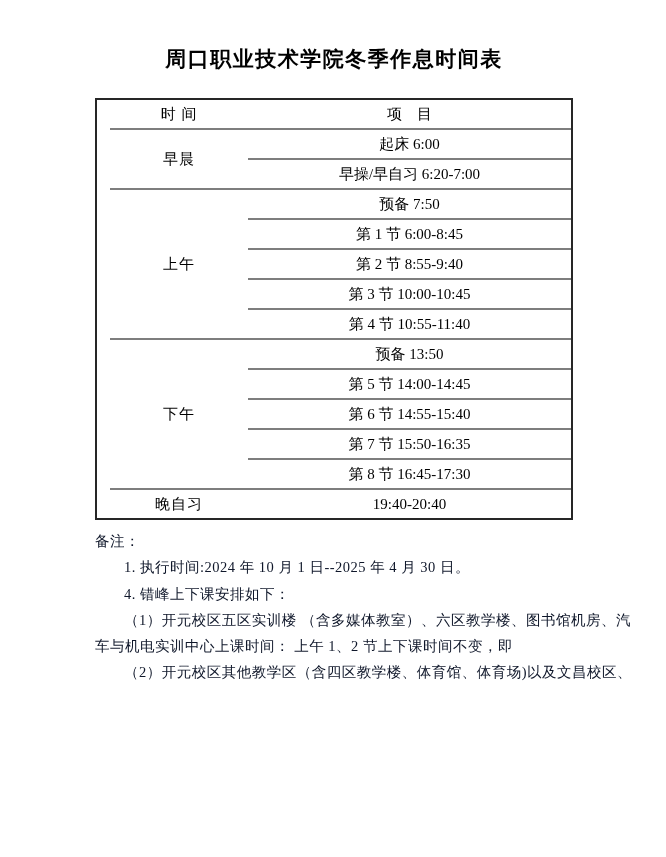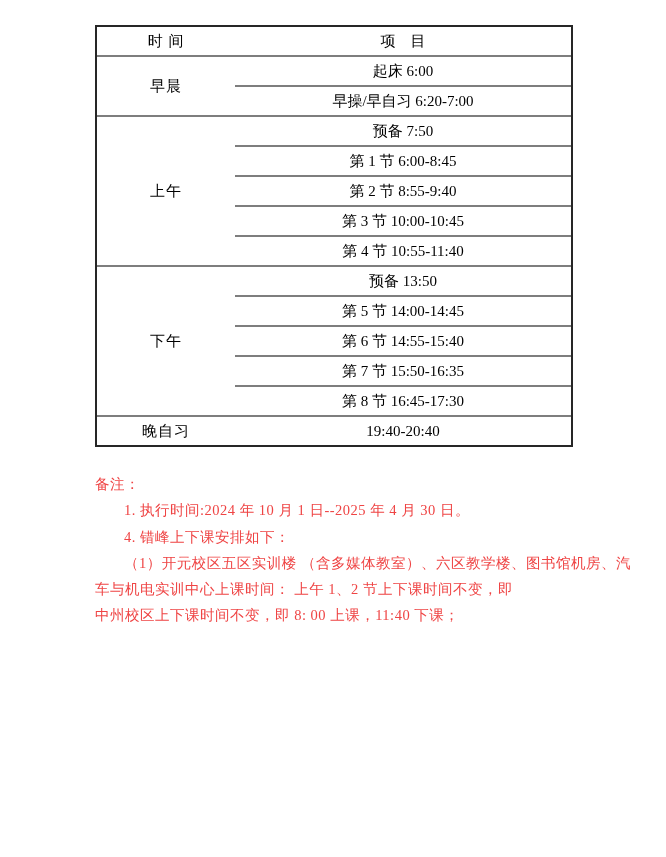--- a/index.html
+++ b/index.html
@@ -28,20 +28,21 @@
     text-align: center;
     font-size: 21px;
     font-weight: 700;
     letter-spacing: 1.5px;
     white-space: nowrap;
     color: #000000;
   }
   .table-wrap {
     margin-top: 25px;
     border: 2px solid #262626;
+    padding-left: 13px;
   }
   table.schedule {
     border-collapse: collapse;
     width: 100%;
     table-layout: fixed;
   }
   table.schedule th,
   table.schedule td {
     padding: 0;
     height: 28px;
@@ -58,40 +59,41 @@
     border-top: none;
   }
   .cell-period {
     width: 138px;
     letter-spacing: 1px;
   }
   .cell-item {
     border-left: 1px solid #1f1f1f;
   }
   .notes {
-    margin-top: 24px;
+    margin-top: 8px;
     width: 488px;
     font-size: 14.5px;
-    color: #ef4444;
+    color: #0f172a;
   }
   .note-line {
     line-height: 26.3px;
     white-space: pre;
     letter-spacing: 0.5px;
   }
   .note-line.indent {
     padding-left: 29px;
   }
 </style>
 </head>
 <body>
 
 <div class="page">
   <div class="content">
 
+    <h1 class="doc-title">周口职业技术学院冬季作息时间表</h1>
 
     <div class="table-wrap">
       <table class="schedule">
         <tbody>
           <tr class="row-first">
             <th class="cell-period">时 间</th>
             <th class="cell-item">项　目</th>
           </tr>
 
           <tr>
@@ -143,17 +145,17 @@
         </tbody>
       </table>
     </div>
 
     <div class="notes">
       <div class="note-line">备注：</div>
       <div class="note-line indent">1. 执行时间:2024 年 10 月 1 日--2025 年 4 月 30 日。</div>
       <div class="note-line indent">4. 错峰上下课安排如下：</div>
       <div class="note-line indent">（1）开元校区五区实训楼 （含多媒体教室）、六区教学楼、图书馆机房、汽</div>
       <div class="note-line">车与机电实训中心上课时间： 上午 1、2 节上下课时间不变，即</div>
-      <div class="note-line">中州校区上下课时间不变，即 8: 00 上课，11:40 下课；</div>
+      <div class="note-line indent">（2）开元校区其他教学区（含四区教学楼、体育馆、体育场)以及文昌校区、</div>
     </div>
 
   </div>
 </div>
 
 </body></html>

